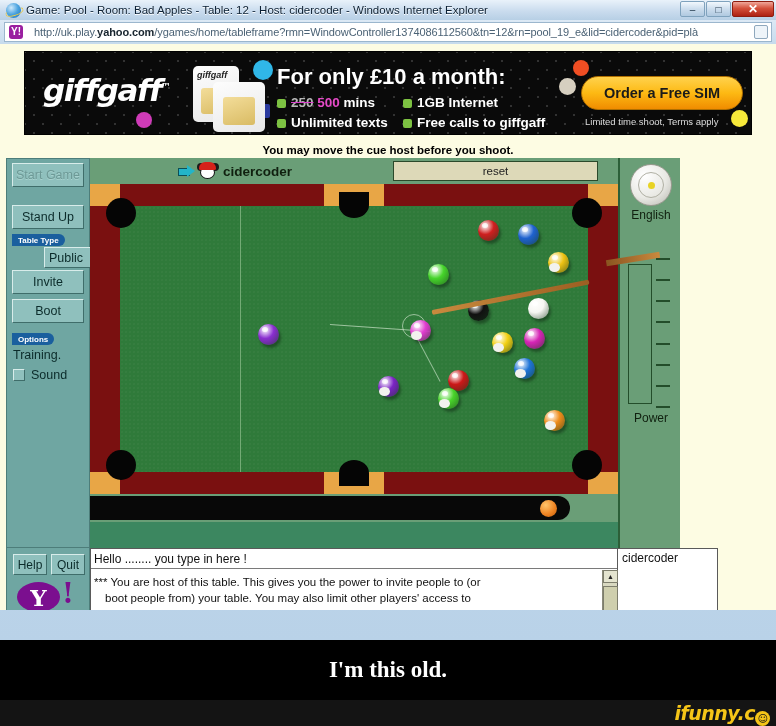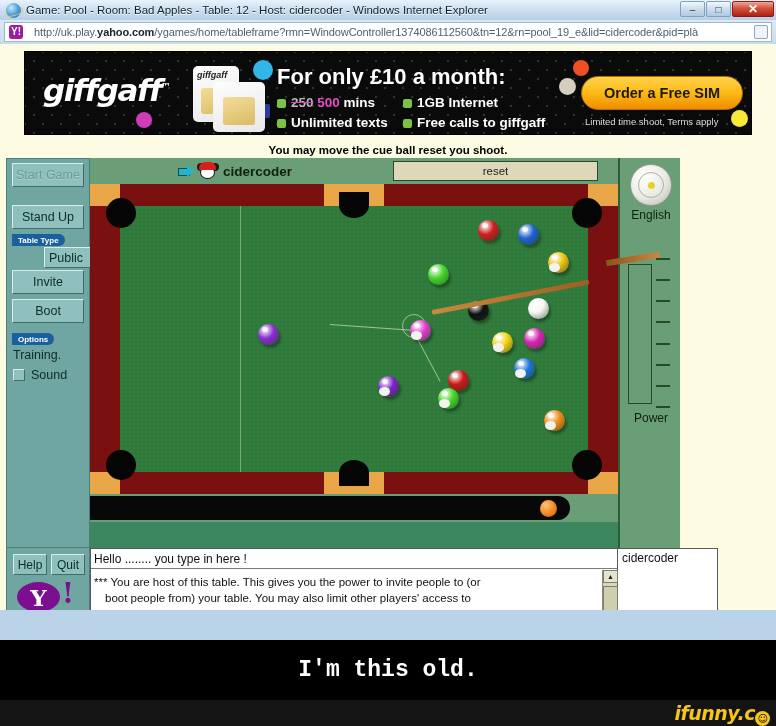--- a/index.html
+++ b/index.html
@@ -455,21 +455,21 @@
   #rating-val { position: absolute; right: 18px; top: 2px; }
   #rating-scroll { right: 0; top: 0; height: 98px; }
 
   
   #caption {
     position: absolute; left: 0; top: 640px; width: 776px; height: 60px;
     background: #000; display: flex; align-items: center; justify-content: center;
   }
   #caption-text {
     color: #fff; font-size: 23px; font-weight: bold;
-    font-family: Liberation Mono, monospace;
+    font-family: Liberation Serif, serif;
   }
   #watermark-bar {
     position: absolute; left: 0; top: 700px; width: 776px; height: 26px;
     background: #141414;
   }
   #watermark {
     position: absolute; right: 6px; top: 2px;
     color: #f5c518; font-size: 19px; font-weight: bold; font-style: italic;
     font-family: "DejaVu Sans", sans-serif; letter-spacing: -0.5px;
   }
@@ -526,21 +526,21 @@
 
       <div class="adrow" id="adrow1"><span class="gdot"></span><span class="strike">250</span> <span class="pink">500</span> <span>mins</span></div>
       <div class="adrow" id="adrow2"><span class="gdot"></span><span>Unlimited texts</span></div>
       <div class="adrow" id="adrow3"><span class="gdot"></span><span>1GB Internet</span></div>
       <div class="adrow" id="adrow4"><span class="gdot"></span><span>Free calls to giffgaff</span></div>
 
       <div id="ad-cta">Order a Free SIM</div>
       <div id="ad-terms">Limited time shoot, Terms apply</div>
     </div>
 
-    <div id="notice">You may move the cue ball reset you shoot.</div>
+    <div id="notice">You may move the cue host before you shoot.</div>
 
     <div id="applet">
 
       <div id="sidebar">
         <div class="sbtn disabled" id="btn-start">Start Game</div>
         <div class="sbtn" id="btn-stand">Stand Up</div>
         <div class="pill" id="pill-tabletype">Table Type</div>
         <div id="select-tabletype">
           <span class="val">Public</span>
           <span class="arrow">▼</span>

